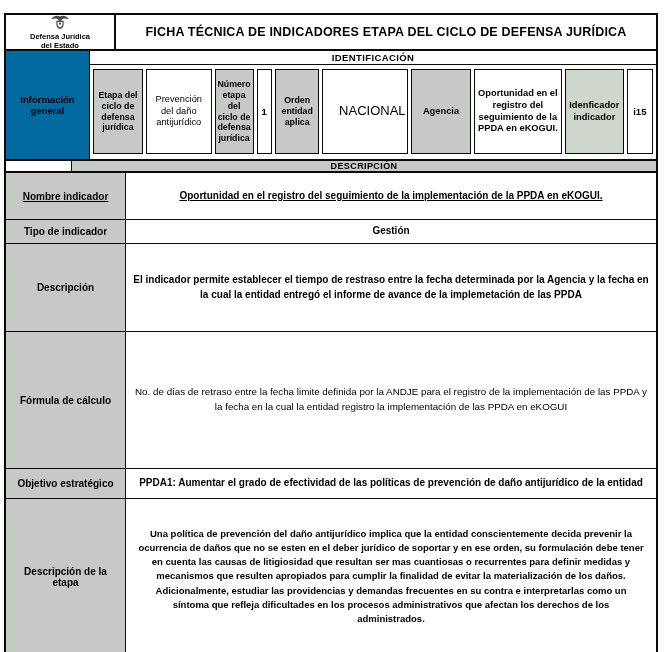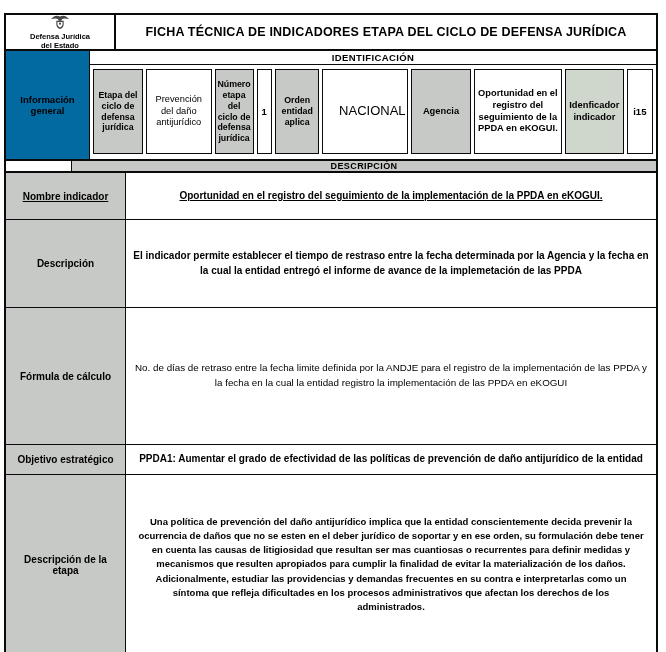--- a/index.html
+++ b/index.html
@@ -98,20 +98,24 @@
   <div class="desc-bar-row">
     <div class="desc-bar-left"></div>
     <div class="desc-bar">DESCRIPCIÓN</div>
   </div>
 
   <div class="row h-nombre">
     <div class="row-label">Nombre indicador</div>
     <div class="row-value bold">Oportunidad en el registro del seguimiento de la implementación de la PPDA en eKOGUI.</div>
   </div>
 
+  <div class="row h-tipo">
+    <div class="row-label">Tipo de indicador</div>
+    <div class="row-value bold">Gestión</div>
+  </div>
 
   <div class="row h-desc">
     <div class="row-label">Descripción</div>
     <div class="row-value bold">El indicador permite establecer el tiempo de restraso entre la fecha determinada por la Agencia y la fecha en la cual la entidad entregó el informe de avance de la implemetación de las PPDA</div>
   </div>
 
   <div class="row h-form">
     <div class="row-label">Fórmula de cálculo</div>
     <div class="row-value v-form">No. de días de retraso entre la fecha limite definida por la ANDJE para el registro de la implementación de las PPDA y la fecha en la cual la entidad registro la implementación de las PPDA en eKOGUI</div>
   </div>

